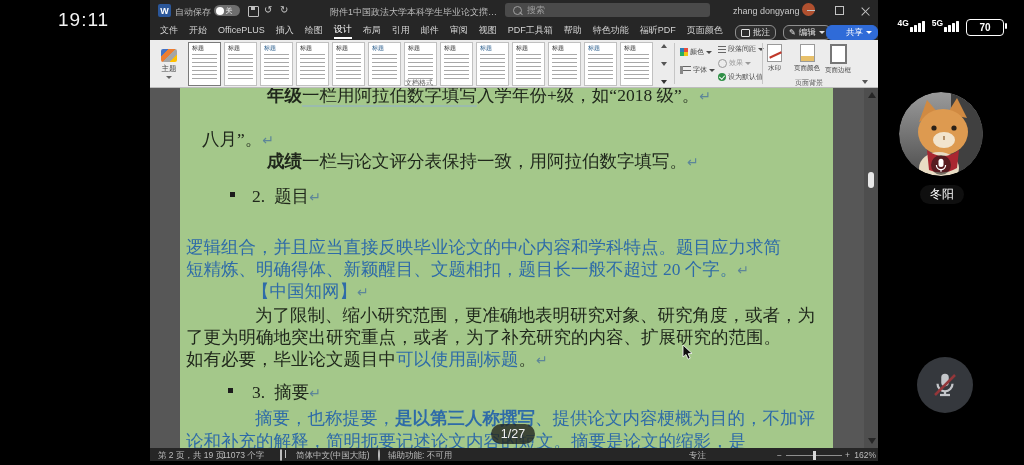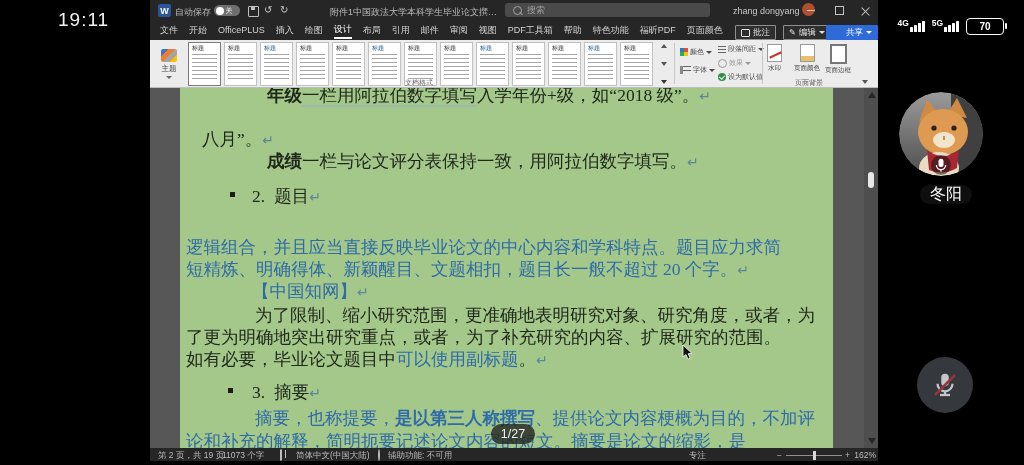--- a/index.html
+++ b/index.html
@@ -2,21 +2,21 @@
 <html><head>
 <meta charset="utf-8">
 <style>
   html,body{margin:0;padding:0;background:#000;}
   .phone{position:relative;width:1024px;height:465px;background:#000;overflow:hidden;
          font-family:"Liberation Sans",sans-serif;}
   .abs{position:absolute;}
 
   
   .time{left:58px;top:9px;color:#f3f3f3;font-size:19px;letter-spacing:1px;}
-  .pstat{right:20px;top:18px;display:flex;align-items:flex-start;gap:7px;}
+  .pstat{right:20px;top:18px;display:flex;align-items:center;gap:7px;}
   .netlbl{color:#fff;font-size:8.5px;font-weight:bold;position:relative;top:-6px;margin-right:1px;}
   .bars{display:inline-flex;align-items:flex-end;gap:1.5px;}
   .bars i{display:inline-block;width:2.6px;background:#fff;border-radius:0.5px;}
   .bars i:nth-child(1){height:5px}.bars i:nth-child(2){height:7px}
   .bars i:nth-child(3){height:9px}.bars i:nth-child(4){height:11px}
   .batt{position:relative;width:36px;height:15px;border:1.6px solid #fff;border-radius:4px;
         color:#fff;font-size:10px;font-weight:bold;display:flex;align-items:center;justify-content:center;}
   .batt::after{content:"";position:absolute;right:-4px;top:3.5px;width:2px;height:6px;background:#fff;border-radius:1px;}
 
   
@@ -41,21 +41,21 @@
   .minbar{width:8px;height:1.5px;background:#c4c4c4;}
   .maxbox{width:7px;height:7px;border:1.2px solid #c4c4c4;}
   .closex{position:relative;width:9px;height:9px;}
   .closex::before,.closex::after{content:"";position:absolute;left:4px;top:0;width:1.3px;height:11px;background:#c4c4c4;}
   .closex::before{transform:rotate(45deg);} .closex::after{transform:rotate(-45deg);}
 
   .mbar{left:0;top:21px;width:728px;height:19px;background:#262626;display:flex;align-items:center;
         padding-left:10px;gap:11px;box-sizing:border-box;}
   .mtab{color:#d4d4d4;font-size:9px;white-space:nowrap;padding-bottom:1px;}
   .mtab.active{color:#fff;border-bottom:2px solid #ffffff;}
-  .mbtn{top:25px;height:13px;border:1px solid #8f8f8f;border-radius:1px;color:#e3e3e3;font-size:8.5px;
+  .mbtn{top:25px;height:13px;border:1px solid #8f8f8f;border-radius:6px;color:#e3e3e3;font-size:8.5px;
         display:flex;align-items:center;padding:0 5px;background:#2e2e2e;gap:3px;}
   .share{background:#2f6bd8;border-color:#2f6bd8;color:#fff;padding-left:19px;}
   .caret{width:0;height:0;border-left:3px solid transparent;border-right:3px solid transparent;border-top:3.5px solid currentColor;display:inline-block;}
   .pencil{font-size:8px;}
 
   .ribbon{left:0;top:40px;width:728px;height:48px;background:#ececec;border-bottom:1px solid #bdbdbd;box-sizing:border-box;color:#3c3c3c;}
   .themes{left:4px;top:3px;width:30px;height:42px;display:flex;flex-direction:column;align-items:center;justify-content:center;gap:2px;}
   .thico{width:16px;height:13px;background:linear-gradient(135deg,#4472c4 25%,#ed7d31 25% 50%,#a5a5a5 50% 75%,#ffc000 75%);border-radius:2px;}
   .thlbl{font-size:7.5px;color:#444;}
   .gal{left:38px;top:2px;display:flex;gap:3px;}
@@ -105,21 +105,21 @@
   .sline{top:7px;width:56px;height:1px;background:#8f8f8f;}
   .sknob{top:3px;width:3px;height:9px;background:#d9d9d9;}
   .szoom{font-size:8.5px;}
 
   
   .pgpill{left:491px;top:424px;width:44px;height:20px;border-radius:10px;background:rgba(35,38,33,0.8);
           color:#f2f2f2;font-size:12.5px;display:flex;align-items:center;justify-content:center;}
   .avwrap{left:899px;top:92px;width:84px;height:84px;border-radius:50%;overflow:hidden;}
   .micbadge{left:931px;top:155px;}
   .namepill{left:920px;top:185px;height:19px;padding:0 10px;border-radius:10px;background:rgba(25,25,25,0.6);
-            color:#fff;font-size:16px;display:flex;align-items:center;}
+            color:#fff;font-size:12px;display:flex;align-items:center;}
   .mutebtn{left:917px;top:357px;width:56px;height:56px;border-radius:50%;background:#35383d;
            display:flex;align-items:center;justify-content:center;}
   .cursor{left:532px;top:256px;}
 </style>
 </head>
 <body>
 
 <div class="phone">
 
   <div class="abs time">19:11</div>

